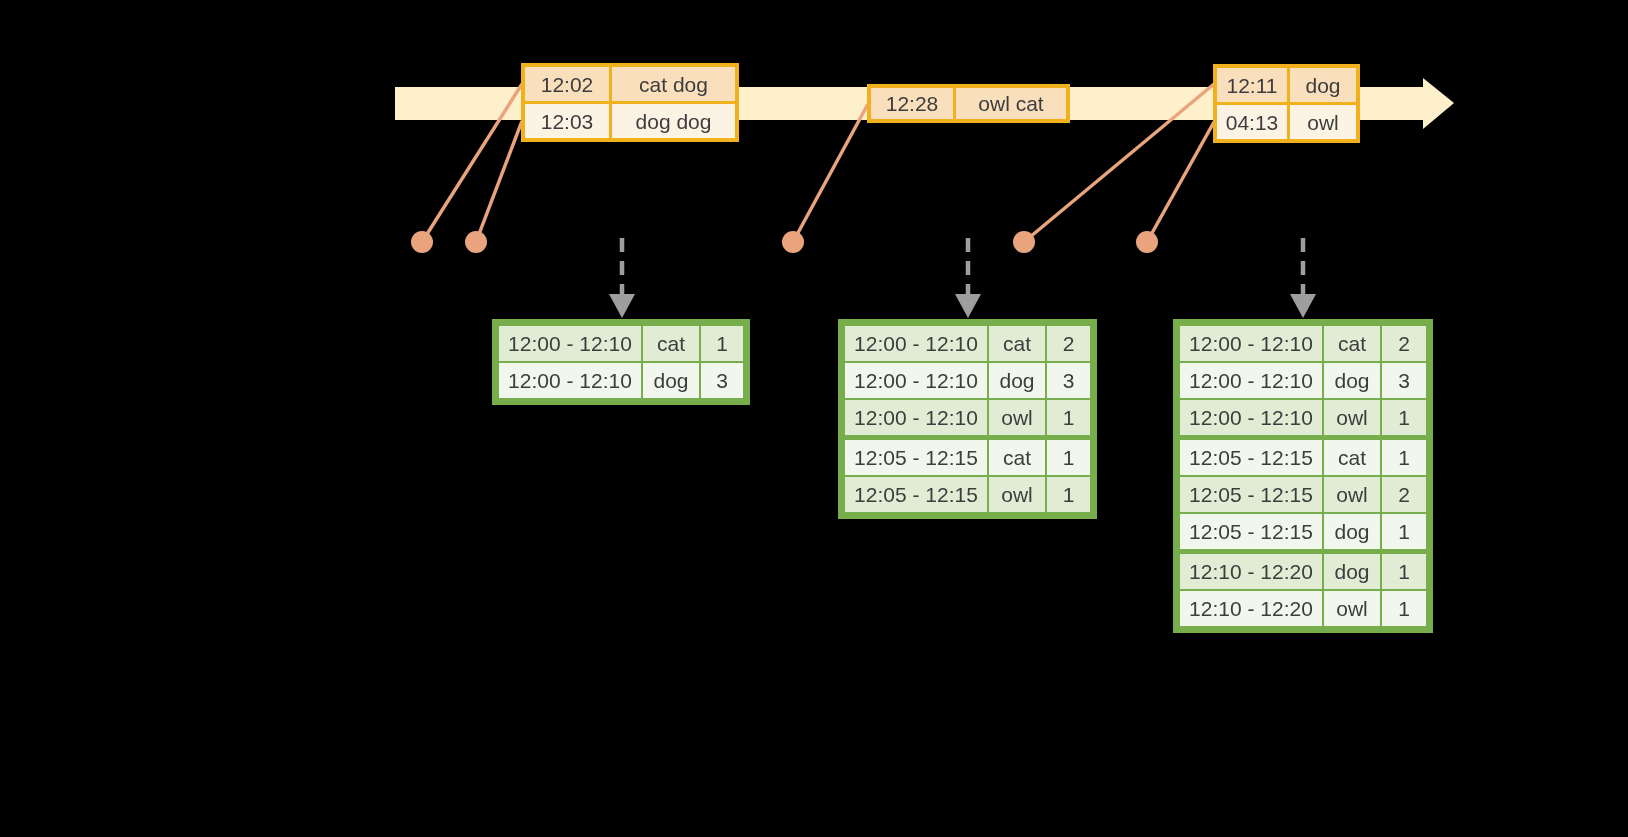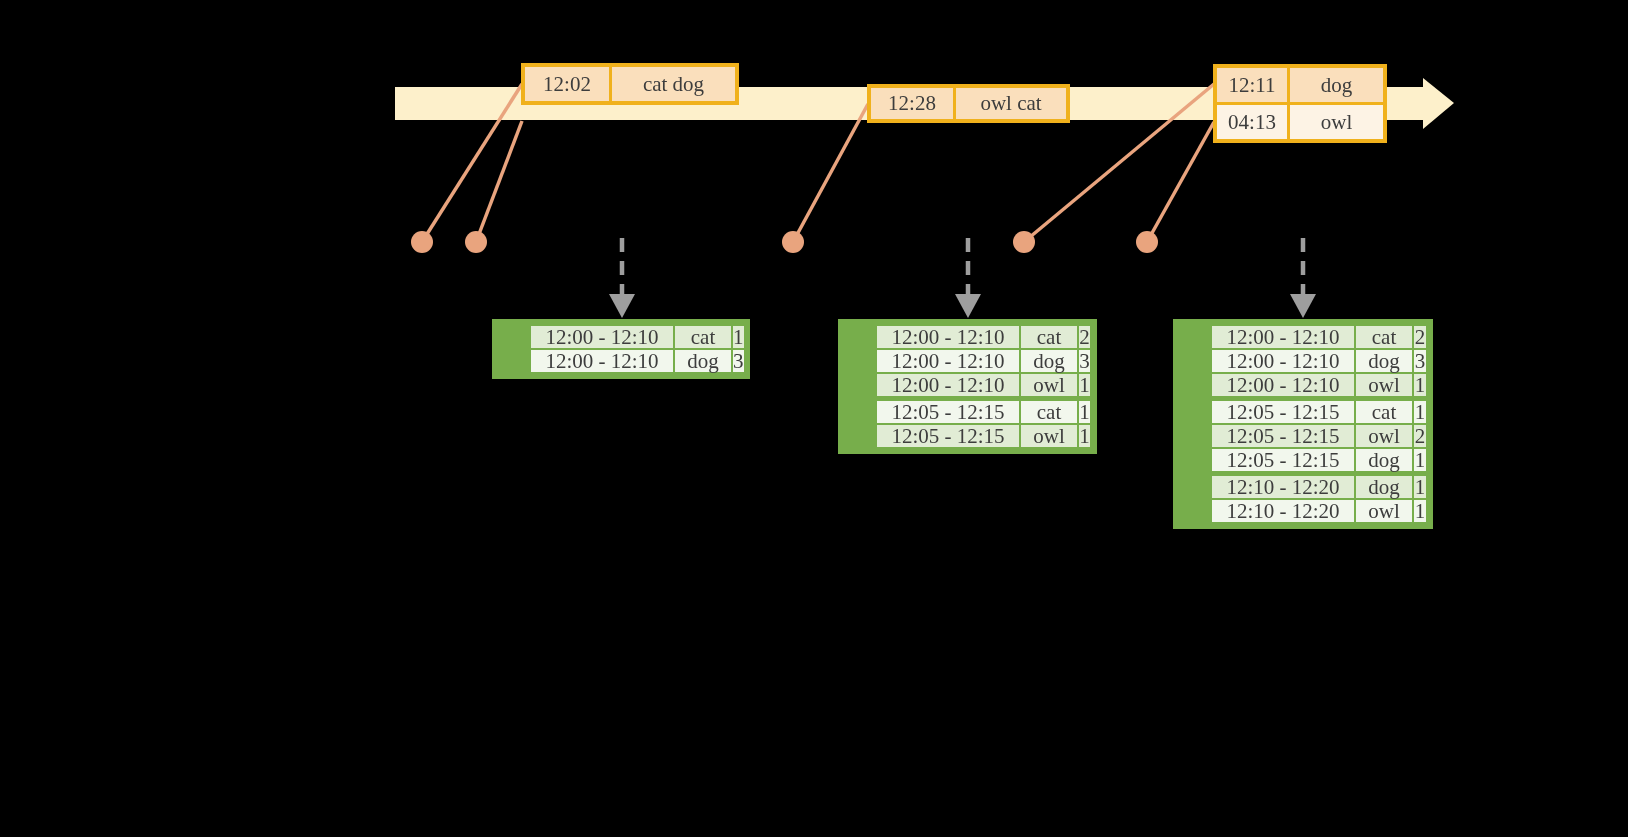--- a/index.html
+++ b/index.html
@@ -11,21 +11,21 @@
     --salmon:#e9a47e;
     --green:#77ae4b;
     --greenA:#e1ecd5;
     --greenB:#f2f7ed;
     --gray:#9e9e9e;
     --text:#3d3d3d;
   }
   html,body{margin:0;padding:0;background:var(--bg);}
   .canvas{
     position:relative;width:1628px;height:837px;background:var(--bg);
-    font-family:Liberation Serif, serif;
+    font-family:Liberation Sans, sans-serif;
     color:var(--text);overflow:hidden;
   }
   .layer{position:absolute;left:0;top:0;}
 
   
   .event-table{
     position:absolute;box-sizing:border-box;
     border:4px solid var(--gold);background:var(--gold);
     display:flex;flex-direction:column;row-gap:3px;
   }
@@ -38,21 +38,21 @@
   .event-table .trow.even .tcell{background:var(--cream);}
   .event-table .c-time{width:var(--timew,84px);flex:none;}
   .event-table .c-words{flex:1;}
 
   
   .result-table{
     position:absolute;box-sizing:border-box;
     border:7px solid var(--green);background:var(--green);
     display:flex;flex-direction:column;
   }
-  .result-table .trow{display:flex;height:22px;column-gap:2px;flex:none;margin-left:32px;}
+  .result-table .trow{display:flex;height:35px;column-gap:2px;flex:none;}
   .result-table .trow + .trow{margin-top:2px;}
   .result-table .trow.gstart{margin-top:5px;}
   .result-table .tcell{
     display:flex;align-items:center;justify-content:center;
     font-size:21px;line-height:1;white-space:nowrap;
   }
   .result-table .trow.odd  .tcell{background:var(--greenA);}
   .result-table .trow.even .tcell{background:var(--greenB);}
   .result-table .c-window{width:142px;flex:none;}
   .result-table .c-word{width:56px;flex:none;text-align:right;}
@@ -96,30 +96,34 @@
       <line x1="1303" y1="238" x2="1303" y2="296" stroke-width="4.5" stroke-dasharray="14 9" stroke="#9e9e9e"></line>
       <polygon points="1290,294 1316,294 1303,318" fill="#9e9e9e"></polygon>
     </g>
   </svg>
 
   <div class="event-table" style="left:521px;top:63px;width:218px;--timew:84px;">
       <div class="trow odd">
         <div class="tcell c-time">12:02</div>
         <div class="tcell c-words">cat dog</div>
       </div>
+      <div class="trow even">
+        <div class="tcell c-time">12:03</div>
+        <div class="tcell c-words">dog dog</div>
+      </div>
     </div>
 
   <div class="event-table" style="left:867px;top:84px;width:203px;--timew:82px;--rowh:31px;">
       <div class="trow odd">
         <div class="tcell c-time">12:28</div>
         <div class="tcell c-words">owl cat</div>
       </div>
     </div>
 
-  <div class="event-table" style="left:1213px;top:64px;width:174px;--timew:70px;">
+  <div class="event-table" style="left:1213px;top:64px;width:147px;--timew:70px;">
       <div class="trow odd">
         <div class="tcell c-time">12:11</div>
         <div class="tcell c-words">dog</div>
       </div>
       <div class="trow even">
         <div class="tcell c-time">04:13</div>
         <div class="tcell c-words">owl</div>
       </div>
     </div>
 

